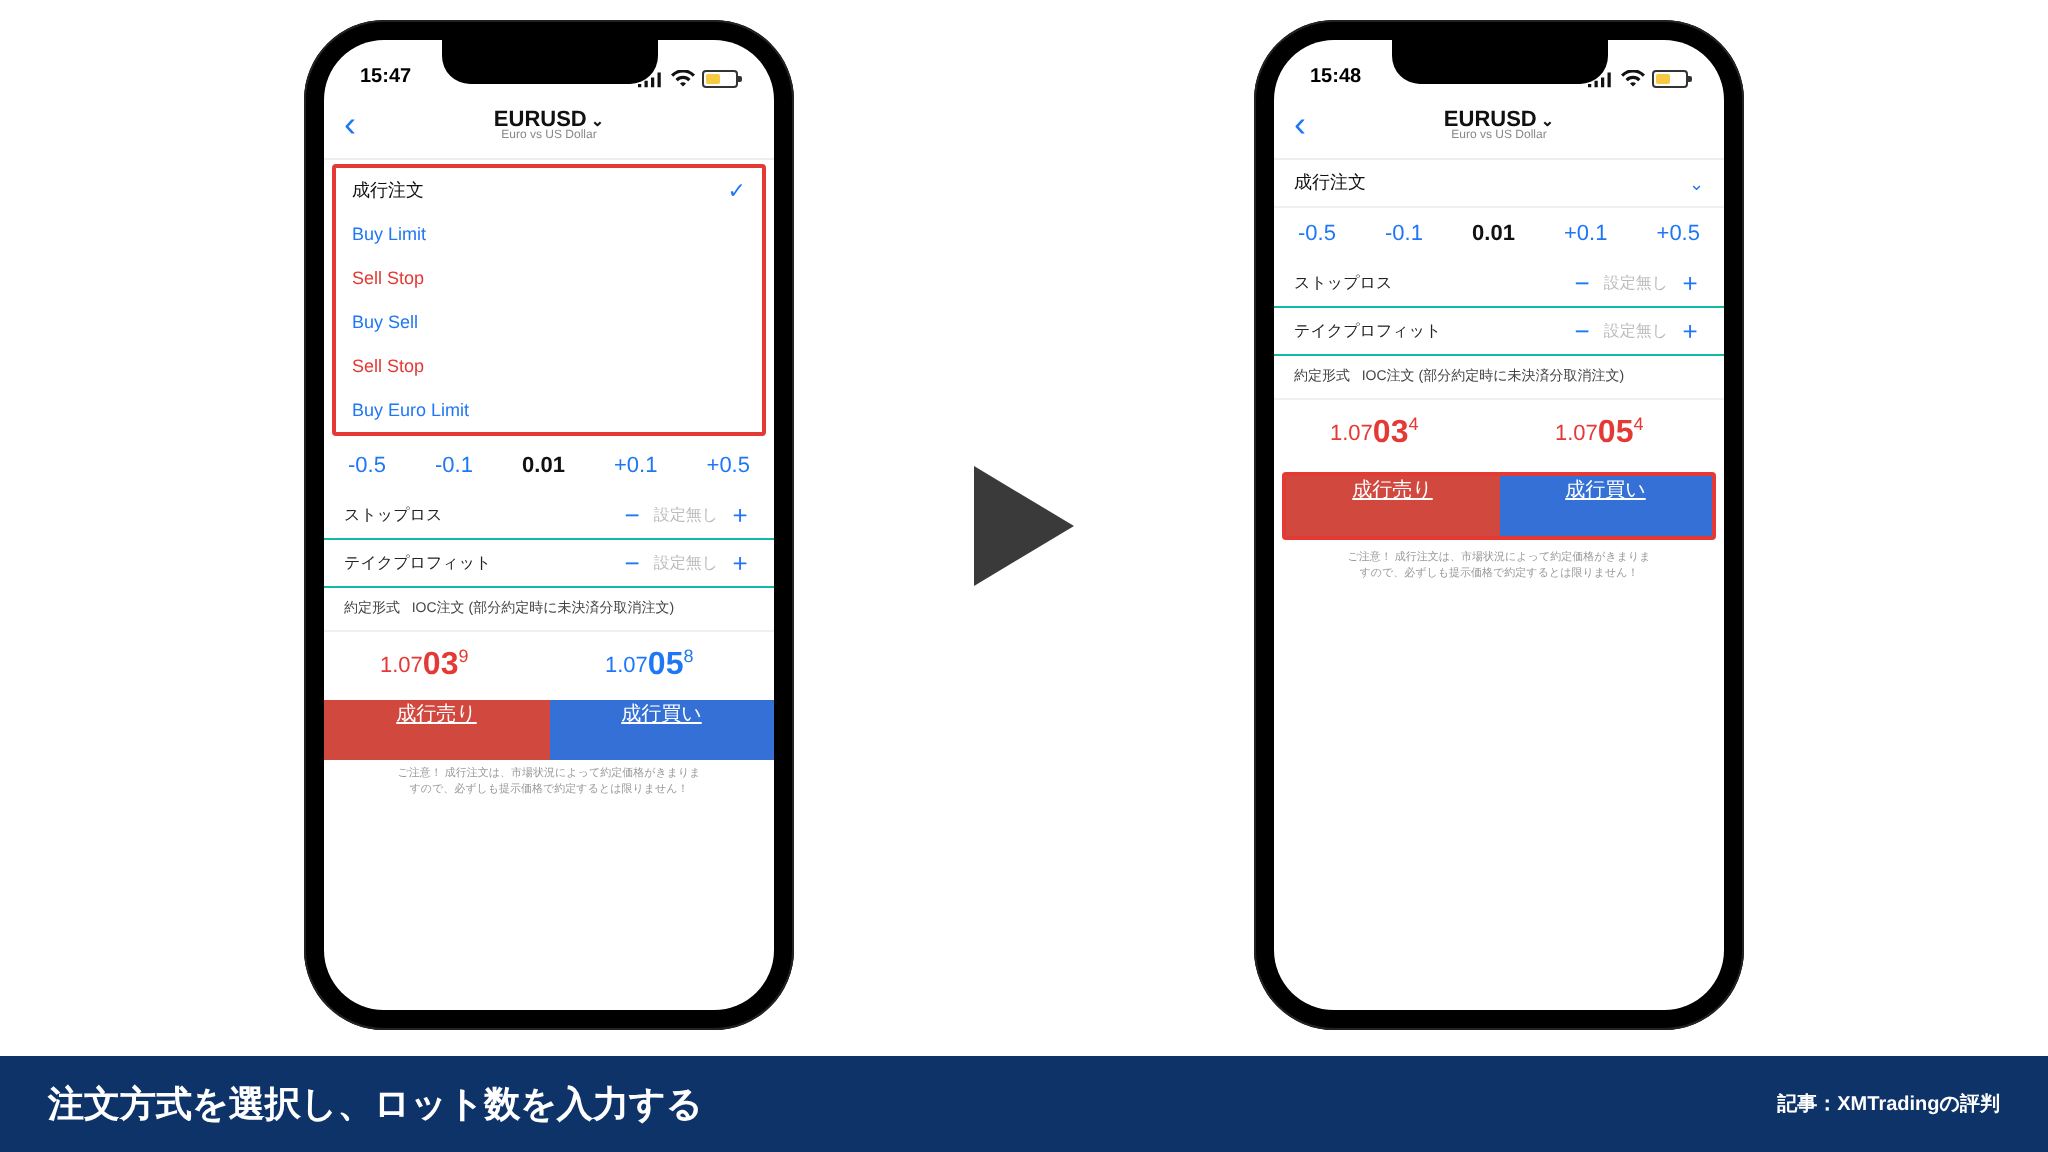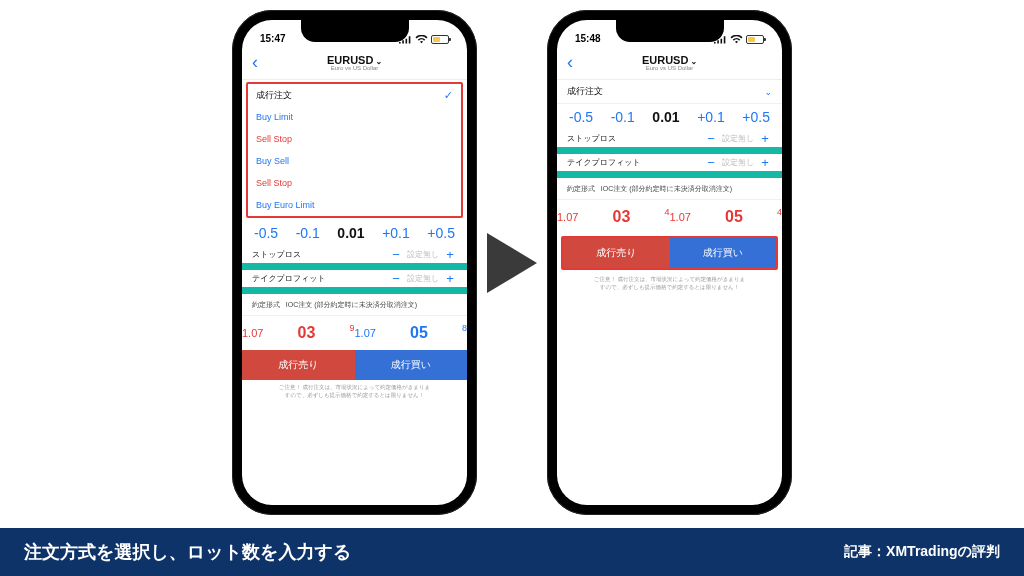--- a/index.html
+++ b/index.html
@@ -11,20 +11,21 @@
     position: relative;
     overflow: hidden;
   }
 
   .stage {
     width: 100%;
     height: 525px;
     display: flex;
     align-items: center;
     justify-content: center;
+    gap: 80px;
   }
 
   
   .phone {
     width: 245px;
     height: 505px;
     background: #000;
     border-radius: 40px;
     padding: 10px;
     position: relative;
@@ -165,30 +166,30 @@
   .otype.buy  { color: #2077f5; }
   .otype.sell { color: #e53935; }
 
   .steps {
     display: flex;
     justify-content: space-between;
     padding: 0 12px;
     height: 26px;
     align-items: center;
   }
-  .steps span { font-size: 14px; color: #2077f5; }
+  .steps span { font-size: 11px; color: #2077f5; }
   .steps .cur { color: #111; font-weight: 700; }
 
   .sltp {
     display: flex;
     align-items: center;
     justify-content: space-between;
     height: 24px;
     padding: 0 10px;
-    border-bottom: 7px solid #14b8a6;
+    border-bottom: 1px solid #14b8a6;
   }
   .sltp .lbl { font-size: 8px; color: #222; flex: 1; }
   .sltp .minus, .sltp .plus { color: #2077f5; font-size: 13px; width: 14px; text-align: center; }
   .sltp .val { font-size: 8px; color: #bbb; width: 40px; text-align: center; }
 
   .fill-row {
     padding: 6px 10px;
     font-size: 7px;
     color: #444;
     line-height: 1.3;
@@ -196,41 +197,43 @@
   }
 
   .prices {
     display: flex;
     height: 34px;
   }
   .price {
     flex: 1;
     display: flex;
     align-items: center;
-    justify-content: space-between;
+    justify-content: flex-start;
     color: #e53935;
     font-weight: 400;
+    padding-left: 28px;
   }
   .price.bid { color: #e53935; }
   .price.ask { color: #2077f5; }
   .p-sm { font-size: 11px; }
   .p-lg { font-size: 16px; font-weight: 600; }
   .p-sup { font-size: 9px; position: relative; top: -5px; }
 
   .btns {
     display: flex;
     height: 30px;
   }
   .btn {
     flex: 1;
     display: flex;
-    align-items: center;
+    align-items: flex-start;
     justify-content: center;
     color: #fff;
     font-size: 10px;
+    text-decoration: underline;
   }
   .btn.sell { background: #d1483f; }
   .btn.buy  { background: #3470d6; }
 
   .note {
     text-align: center;
     font-size: 5.5px;
     color: #999;
     padding: 4px 8px;
     line-height: 1.4;
@@ -254,21 +257,21 @@
     display: flex;
     align-items: center;
     justify-content: space-between;
     padding: 0 24px;
   }
   .caption-left {
     font-size: 18px;
     font-weight: 700;
   }
   .caption-right {
-    font-size: 14px;
+    font-size: 10px;
     font-weight: 700;
   }
 </style>
 </head>
 <body>
 
 <div class="stage">
 
   <div class="phone">
     <div class="notch"></div>

